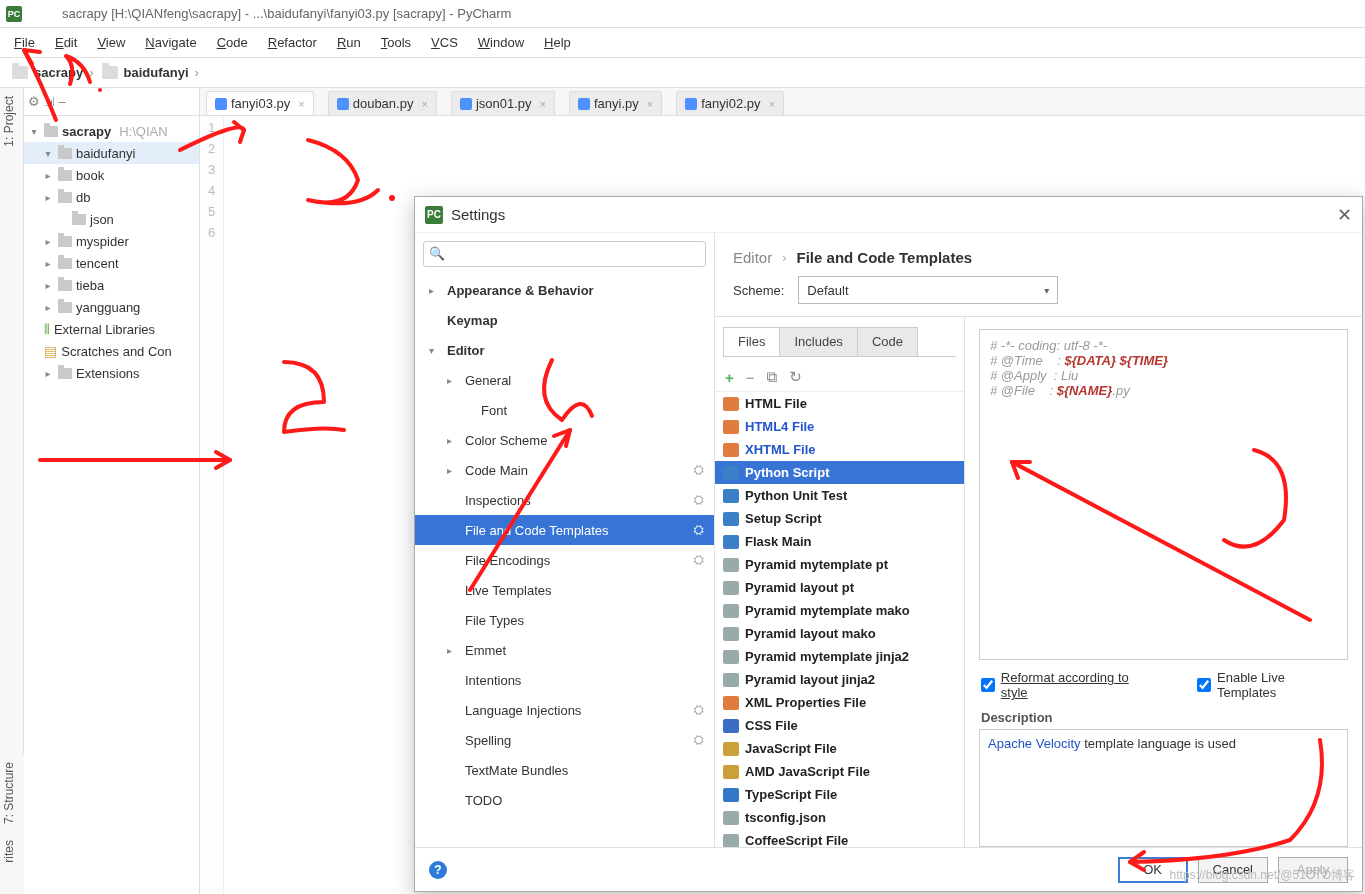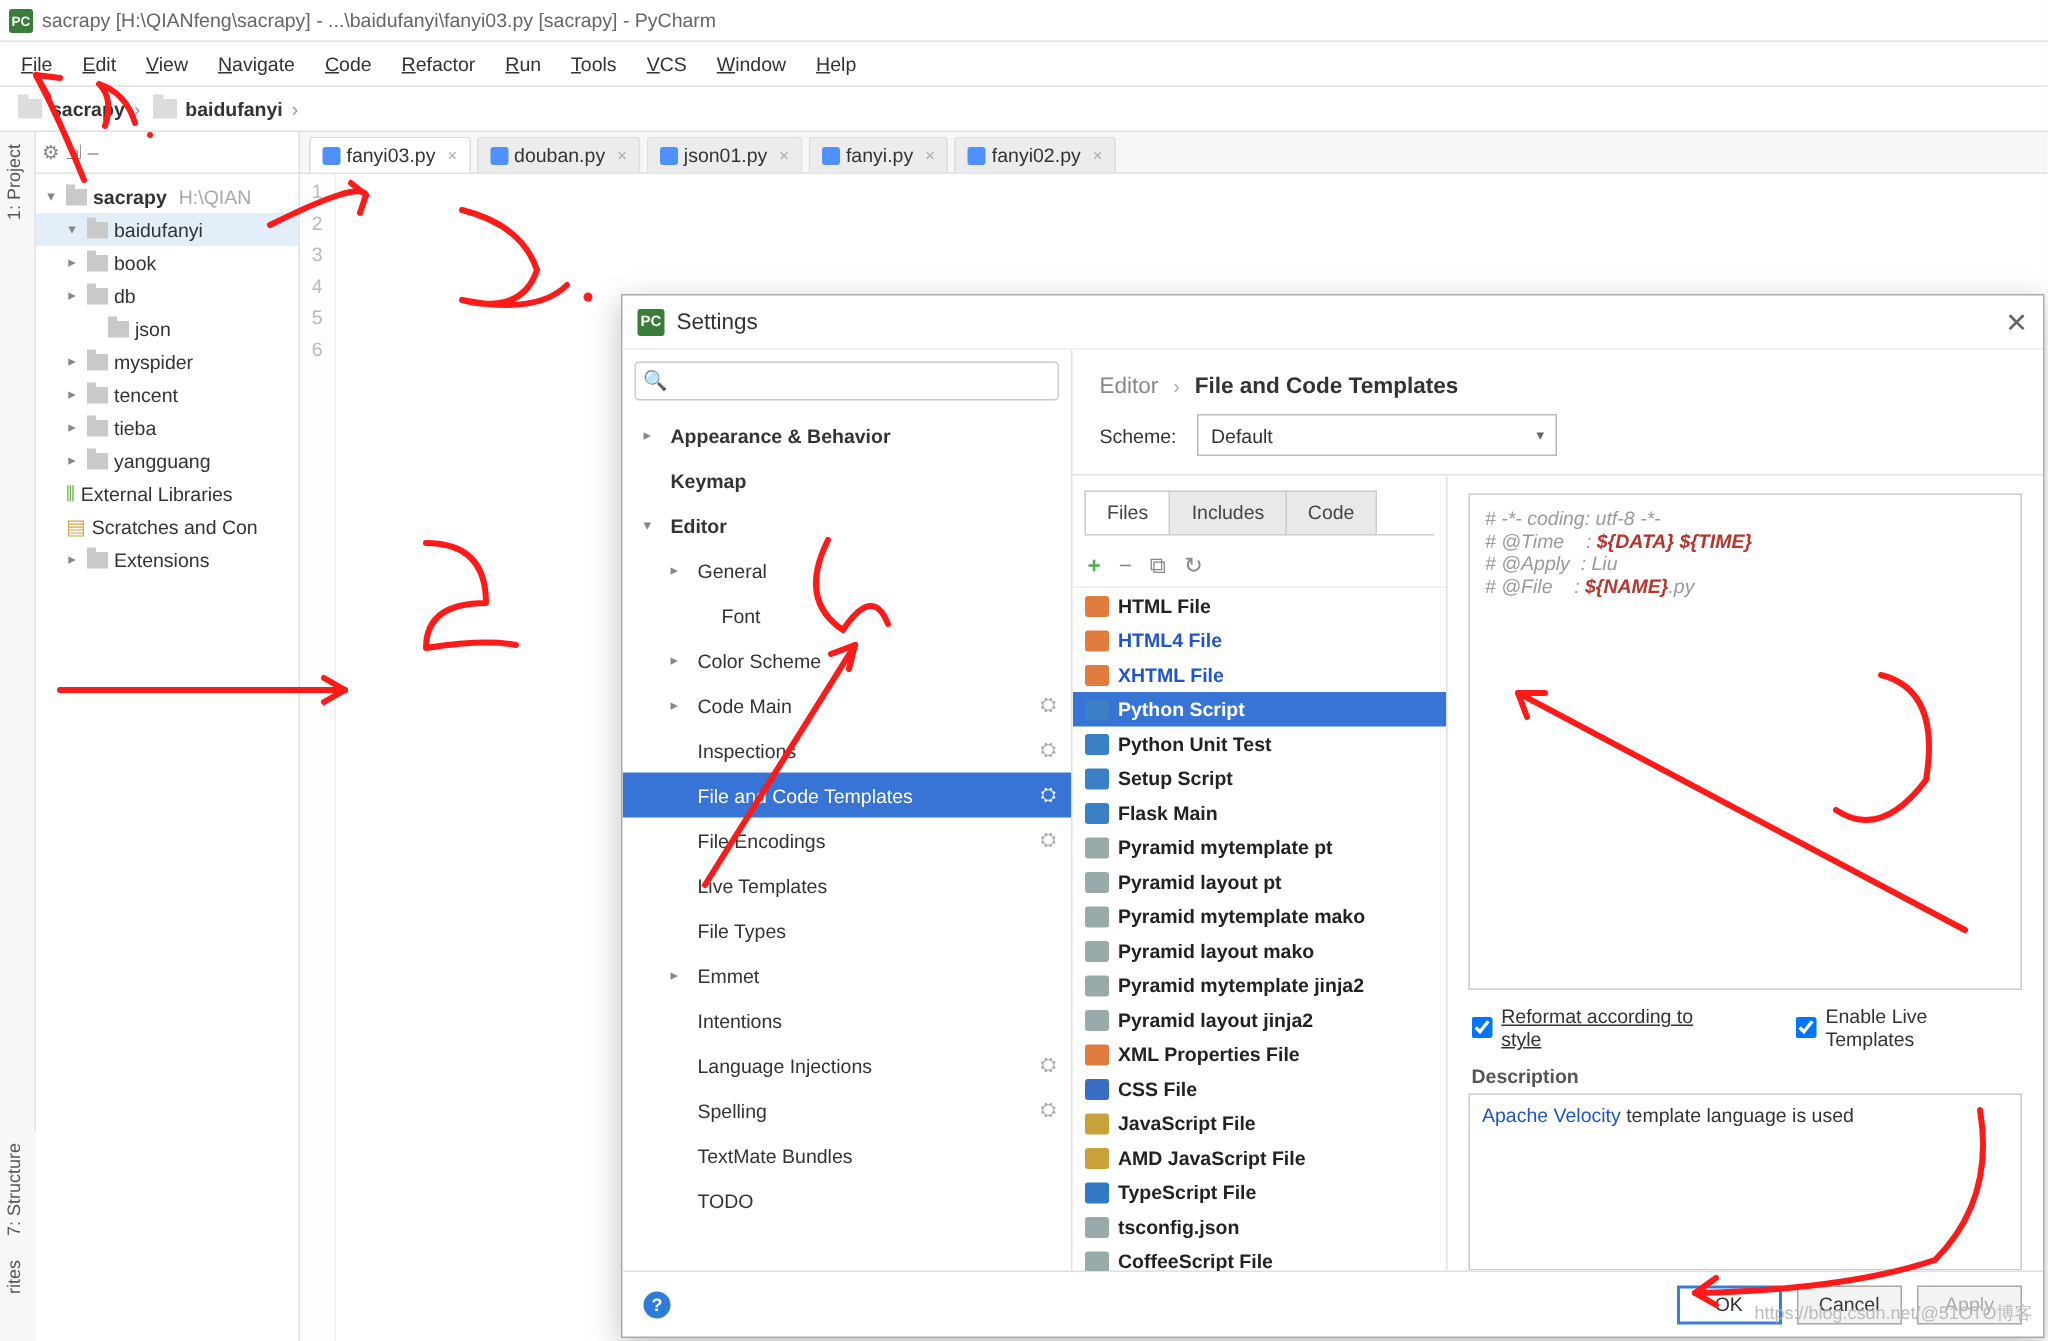--- a/index.html
+++ b/index.html
@@ -1,21 +1,21 @@
 <!DOCTYPE html>
 <html><head>
 <meta charset="utf-8">
 <style>
 * { box-sizing: border-box; margin: 0; padding: 0; font-family: "Segoe UI", Tahoma, sans-serif; font-size: 13px; }
 body { background: #f2f2f2; width: 1365px; height: 894px; position: relative; overflow: hidden; color: #333; }
 
 
 .titlebar { height: 28px; background: #fff; border-bottom: 1px solid #e0e0e0; display: flex; align-items: center; padding: 0 6px; gap: 6px; }
 .titlebar .appicon { width: 16px; height: 16px; background: #3a7d3a; border-radius: 2px; display: flex; align-items: center; justify-content: center; color: #fff; font-size: 9px; font-weight: bold; }
-.titlebar .t-text { color: #666; }
+.titlebar .t-text { color: #666; margin-left: 34px; }
 
 
 .menubar { height: 30px; background: #fff; border-bottom: 1px solid #e0e0e0; display: flex; align-items: center; padding: 0 6px; gap: 4px; }
 .menubar .mitem { padding: 4px 8px; color: #333; cursor: default; }
 .menubar .mitem u { text-decoration: underline; }
 
 
 .navbar { height: 30px; background: #fff; border-bottom: 1px solid #e0e0e0; display: flex; align-items: center; padding: 0 6px; }
 .navbar .folder-icon { width: 16px; height: 13px; background: #dcdcdc; border-radius: 1px; margin-right: 4px; position: relative; }
 .navbar .folder-icon::before { content:''; position:absolute; top:-3px; left:0; width:7px; height:3px; background:#dcdcdc; }
@@ -39,21 +39,21 @@
 .treerow .dir { width:14px; height:11px; background:#c9c9c9; position:relative; }
 .treerow .dir::before { content:''; position:absolute; top:-3px; left:0; width:6px; height:3px; background:#c9c9c9; }
 .treerow .lbl { color:#333; }
 .treerow .lbl.bold { font-weight:bold; }
 .treerow .libicon { color:#6ab04c; font-size:14px; }
 .treerow .scricon { color:#d4a84d; font-size:14px; }
 .treerow.sel { background:#e4eefb; }
 
 
 .editorarea { flex:1; position:relative; background:#fff; }
-.tabstrip { height:28px; background:#f7f7f7; border-bottom:1px solid #e0e0e0; display:flex; align-items:flex-end; padding:0 6px; gap:4px; }
+.tabstrip { height:28px; background:#f7f7f7; border-bottom:1px solid #e0e0e0; display:flex; align-items:flex-end; padding:0 6px; gap:14px; }
 .etab { display:flex; align-items:center; gap:4px; padding:4px 8px; background:#ececec; border:1px solid #ddd; border-bottom:none; border-radius:3px 3px 0 0; font-size:12px; color:#333; }
 .etab.active { background:#fff; }
 .etab .x { color:#aaa; margin-left:4px; font-size:11px; }
 .etab .ficon { width:12px; height:12px; background:#4d90fe; border-radius:2px; }
 .gutter { position:absolute; left:0; top:28px; bottom:0; width:24px; background:#fdfdfd; border-right:1px solid #eee; display:flex; flex-direction:column; align-items:center; padding-top:4px; color:#bbb; font-size:11px; gap:6px; }
 
 
 .settings-dialog { position:absolute; left:214px; top:108px; right:2px; bottom:2px; background:#fff; border:1px solid #aaa; box-shadow:0 6px 20px rgba(0,0,0,.25); display:flex; flex-direction:column; }
 .settings-title { height:36px; display:flex; align-items:center; padding:0 10px; gap:8px; border-bottom:1px solid #eee; }
 .settings-title .sicon { width:18px; height:18px; background:#3a7d3a; border-radius:2px; color:#fff; font-size:10px; display:flex; align-items:center; justify-content:center; font-weight:bold; }
@@ -80,21 +80,21 @@
 .pad2 { padding-left:48px; }
 
 
 .right-col { flex:1; display:flex; flex-direction:column; overflow:hidden; }
 .bc { padding:16px 18px 10px; display:flex; align-items:center; gap:10px; }
 .bc .b1 { color:#888; font-size:15px; }
 .bc .b2 { color:#333; font-size:15px; font-weight:bold; }
 .bc .sep2 { color:#aaa; }
 .scheme-row { padding:0 18px 12px; display:flex; align-items:center; gap:14px; }
 .scheme-row label { color:#333; }
-.scheme-box { width:240px; height:28px; border:1px solid #bbb; background:#fff; display:flex; align-items:center; justify-content:space-between; padding:0 8px; }
+.scheme-box { width:260px; height:28px; border:1px solid #bbb; background:#fff; display:flex; align-items:center; justify-content:space-between; padding:0 8px; }
 .scheme-box .dd { color:#666; font-size:10px; }
 
 .mid-row { flex:1; display:flex; overflow:hidden; border-top:1px solid #e0e0e0; }
 
 
 .tpl-panel { width:250px; border-right:1px solid #e0e0e0; display:flex; flex-direction:column; }
 .tpl-tabs { display:flex; height:30px; border-bottom:1px solid #ccc; margin:0 8px; margin-top:10px; }
 .ttab { padding:6px 14px; background:#e9e9e9; border:1px solid #ccc; border-bottom:none; margin-right:-1px; color:#444; }
 .ttab.active { background:#fff; position:relative; z-index:1; }
 .tpl-toolbar { height:28px; display:flex; align-items:center; gap:12px; padding:0 10px; margin-top:6px; }

